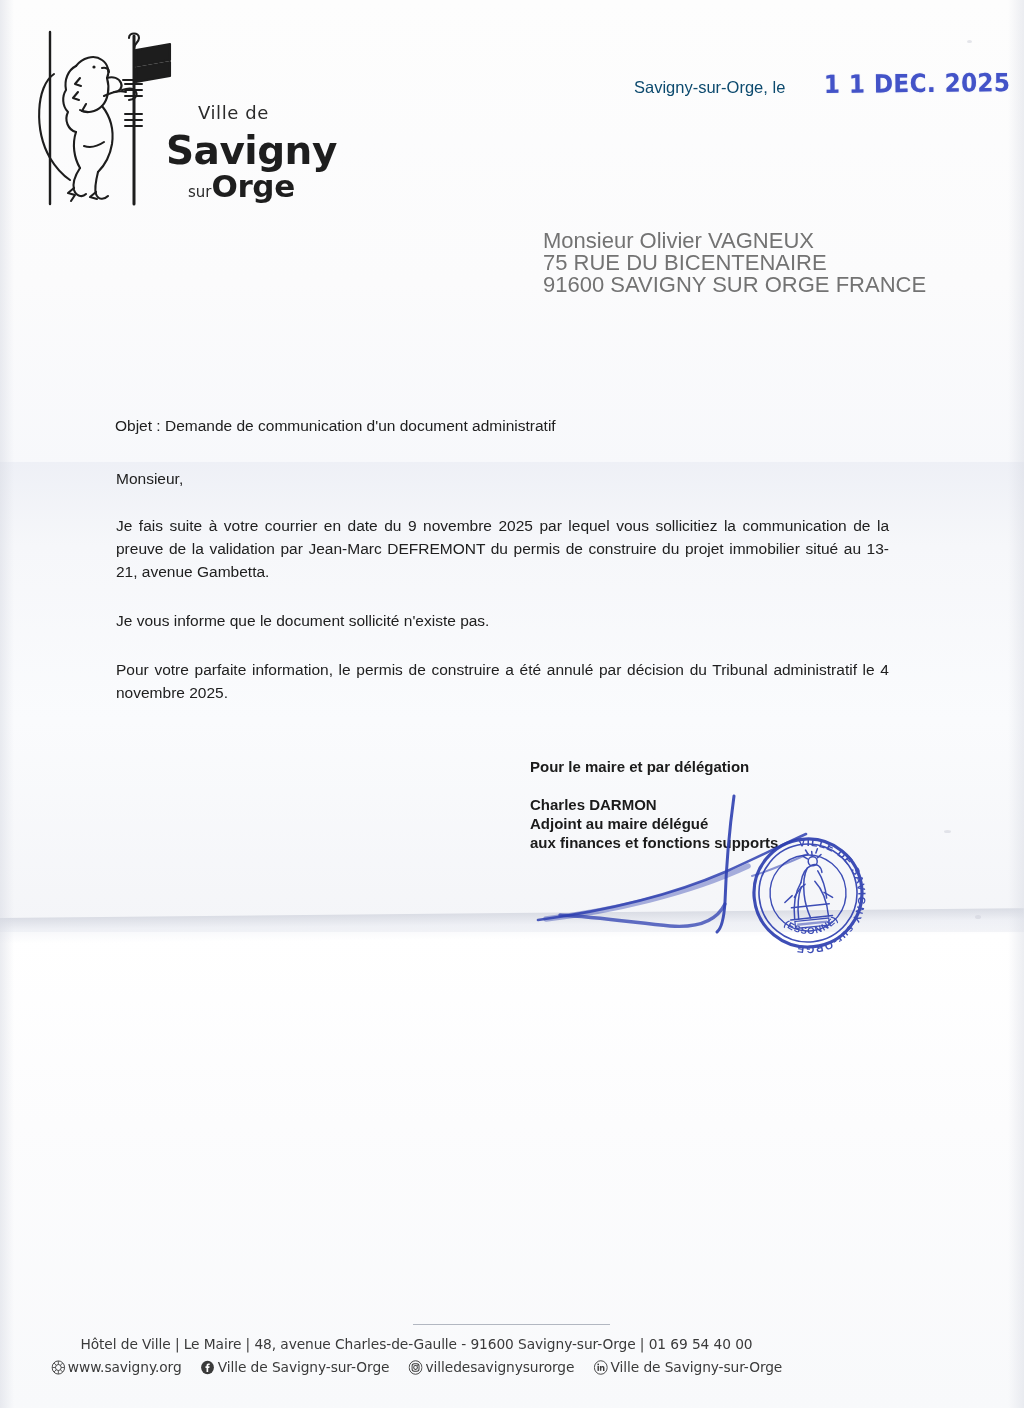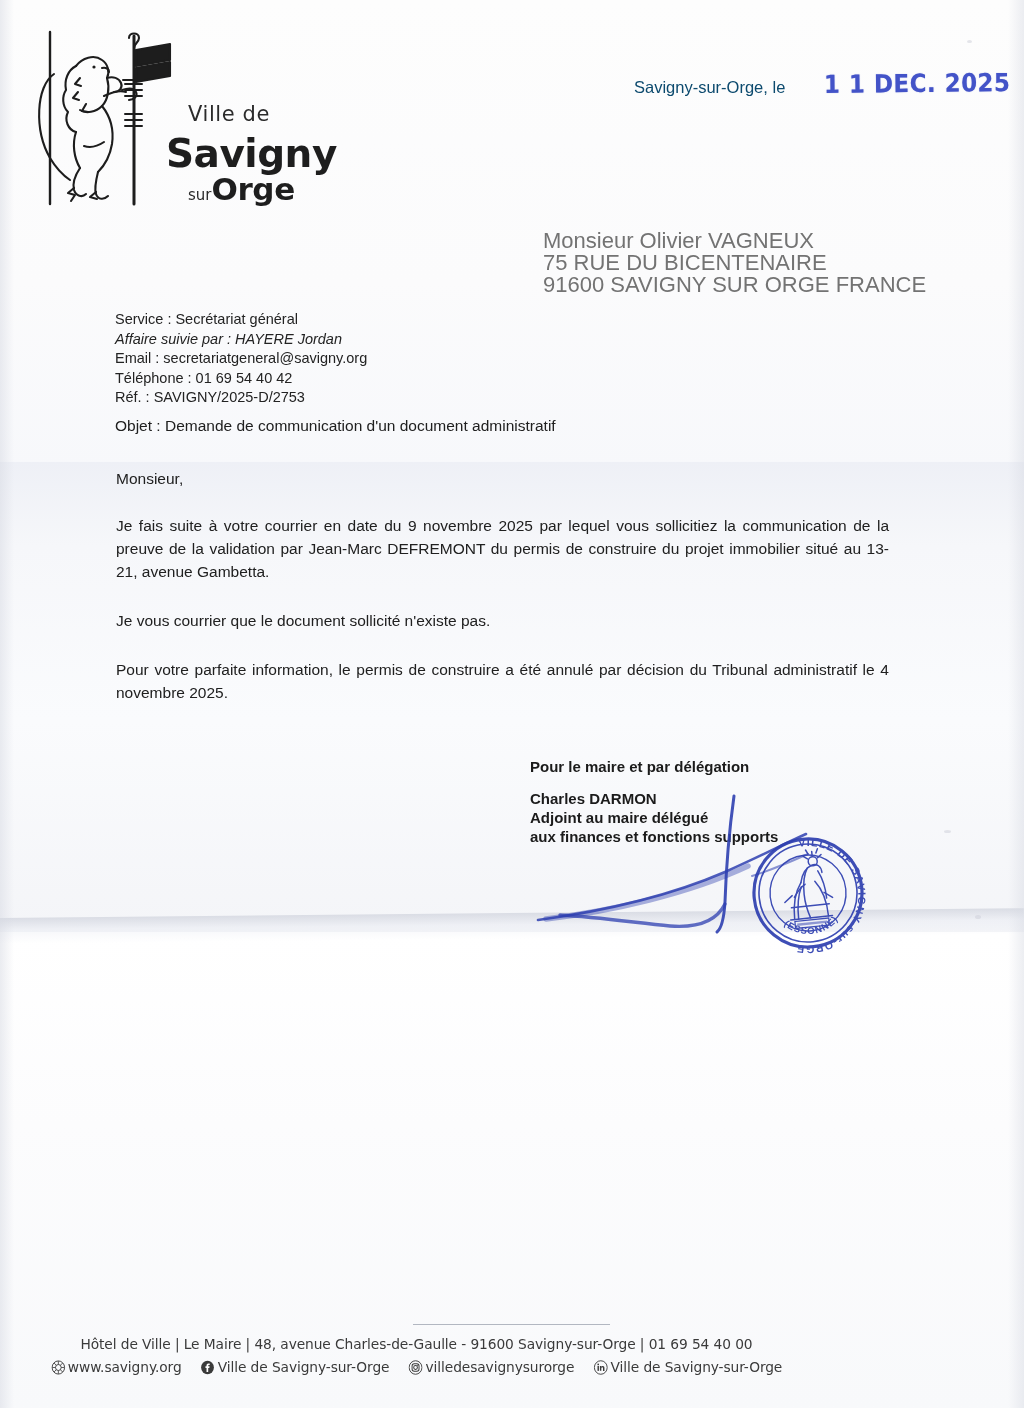--- a/index.html
+++ b/index.html
@@ -51,21 +51,21 @@
     pointer-events: none;
   }
   .speck { position: absolute; background: #cfd2da; border-radius: 50%; opacity: .55; pointer-events: none; }
 
   
   .logo-block { position: absolute; left: 24px; top: 18px; width: 260px; height: 200px; }
   .logo-svg { position: absolute; left: 0; top: 0; }
   .logo-words { position: absolute; left: 142px; top: 86px; line-height: 1; }
   .logo-ville {
     font-family: "DejaVu Sans", sans-serif;
-    font-size: 21px; letter-spacing: .6px; color: #2b2b2b; margin-left: 22px;
+    font-size: 18px; letter-spacing: .6px; color: #2b2b2b; margin-left: 32px;
   }
   .logo-savigny {
     font-family: "DejaVu Sans", sans-serif;
     font-size: 39px; font-weight: 700; color: #1e1e1e; letter-spacing: -.5px;
     margin-top: 9px;
   }
   .logo-sur-orge { margin-top: 1px; white-space: nowrap; }
   .logo-sur {
     font-family: "DejaVu Sans", sans-serif;
     font-size: 15px; color: #2b2b2b; margin-left: 22px;
@@ -113,21 +113,21 @@
   .body-text { position: absolute; left: 116px; top: 470px; width: 773px; }
   .salutation { font-size: 15.5px; color: #202020; margin: 0 0 26px 0; }
   .para {
     font-size: 15.5px; line-height: 23px; color: #202020;
     margin: 0 0 26px 0; text-align: justify;
   }
   .para-last { margin-bottom: 0; }
 
   
   .sig-block { position: absolute; left: 530px; top: 758px; }
-  .sig-deleg { font-size: 15px; font-weight: 700; color: #1b1b1b; margin-bottom: 14px; }
+  .sig-deleg { font-size: 15px; font-weight: 700; color: #1b1b1b; margin-bottom: 20px; }
   .sig-name { font-size: 15px; font-weight: 700; color: #1b1b1b; line-height: 19px; }
 
   .signature-svg { position: absolute; left: 520px; top: 780px; pointer-events: none; }
   .seal-svg { position: absolute; left: 744px; top: 832px; pointer-events: none; }
 
   
   .footer-rule {
     position: absolute; left: 413px; top: 1324px; width: 197px; height: 1px;
     background: #9aa0ae; opacity: .75;
   }
@@ -214,34 +214,27 @@
 
   <div class="date-line">Savigny-sur-Orge, le</div>
   <div class="date-stamp">1 1 DEC. 2025</div>
 
   <div class="recipient">
     <div>Monsieur Olivier VAGNEUX</div>
     <div>75 RUE DU BICENTENAIRE</div>
     <div>91600 SAVIGNY SUR ORGE FRANCE</div>
   </div>
 
-  <div class="service-block">
-    <div>Service : Secrétariat général</div>
-    <div class="ital">Affaire suivie par : HAYERE Jordan</div>
-    <div>Email : secretariatgeneral@savigny.org</div>
-    <div>Téléphone : 01 69 54 40 42</div>
-    <div>Réf.  : SAVIGNY/2025-D/2753</div>
-  </div>
 
   <div class="objet">Objet : Demande de communication d'un document administratif</div>
 
   <div class="body-text">
     <p class="salutation">Monsieur,</p>
     <p class="para">Je fais suite à votre courrier en date du 9 novembre 2025 par lequel vous sollicitiez la communication de la preuve de la validation par Jean-Marc DEFREMONT du permis de construire du projet immobilier situé au 13-21, avenue Gambetta.</p>
-    <p class="para">Je vous courrier que le document sollicité n'existe pas.</p>
+    <p class="para">Je vous informe que le document sollicité n'existe pas.</p>
     <p class="para">Pour votre parfaite information, le permis de construire a été annulé par décision du Tribunal administratif le 4 novembre 2025.</p>
   </div>
 
   <div class="sig-block">
     <div class="sig-deleg">Pour le maire et par délégation</div>
     <div class="sig-name">Charles DARMON</div>
     <div class="sig-name">Adjoint au maire délégué</div>
     <div class="sig-name">aux finances et fonctions supports</div>
   </div>
 

